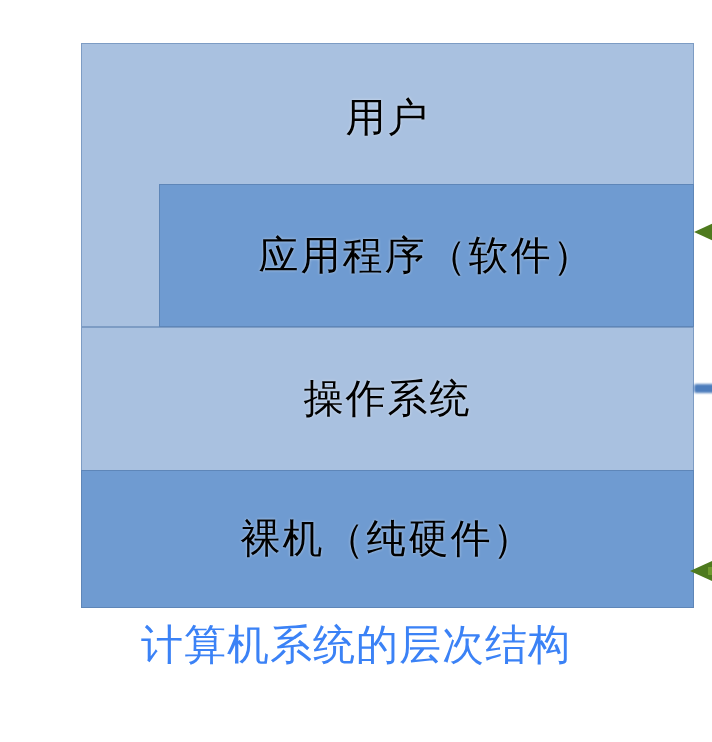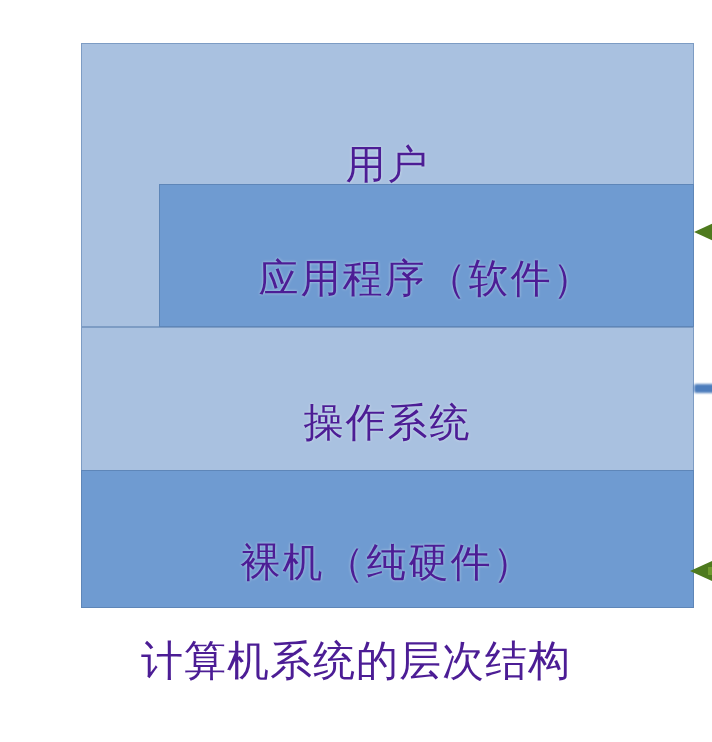--- a/index.html
+++ b/index.html
@@ -66,52 +66,50 @@
   }
   .band-bare {
     left: 0;
     top: 427px;
     width: 613px;
     height: 138px;
     align-items: center;
   }
 
   .band-label {
-    color: #4c1d95;
+    color: #000000;
     font-size: 40px;
     line-height: 1;
     letter-spacing: 2px;
     white-space: nowrap;
     text-shadow: 0 0 3px rgba(255,255,255,0.55);
     font-family: "Liberation Serif", "DejaVu Serif", serif;
-    margin-top: 47px;
   }
   
   .band-user .band-label {
     position: absolute;
     left: 0;
     right: 0;
     top: 54px;
     text-align: center;
   }
 
   
   .caption {
     position: absolute;
     left: 0;
     top: 622px;
     width: 712px;
     text-align: center;
-    color: #4c1d95;
+    color: #3b82f6;
     font-size: 42px;
     line-height: 1.1;
     letter-spacing: 1px;
     white-space: nowrap;
     font-family: "Liberation Serif", "DejaVu Serif", serif;
-    margin-top: 16px;
   }
 
   
   .marker {
     position: absolute;
     pointer-events: none;
   }
   .arrow-green {
     width: 0;
     height: 0;

